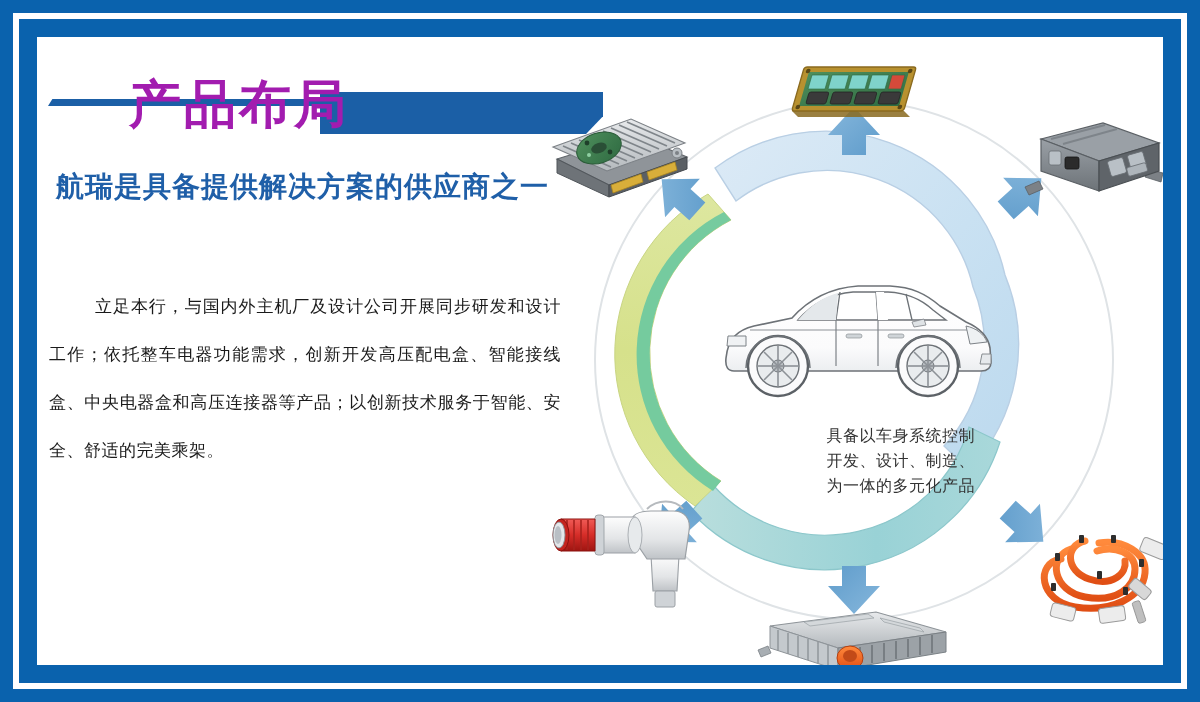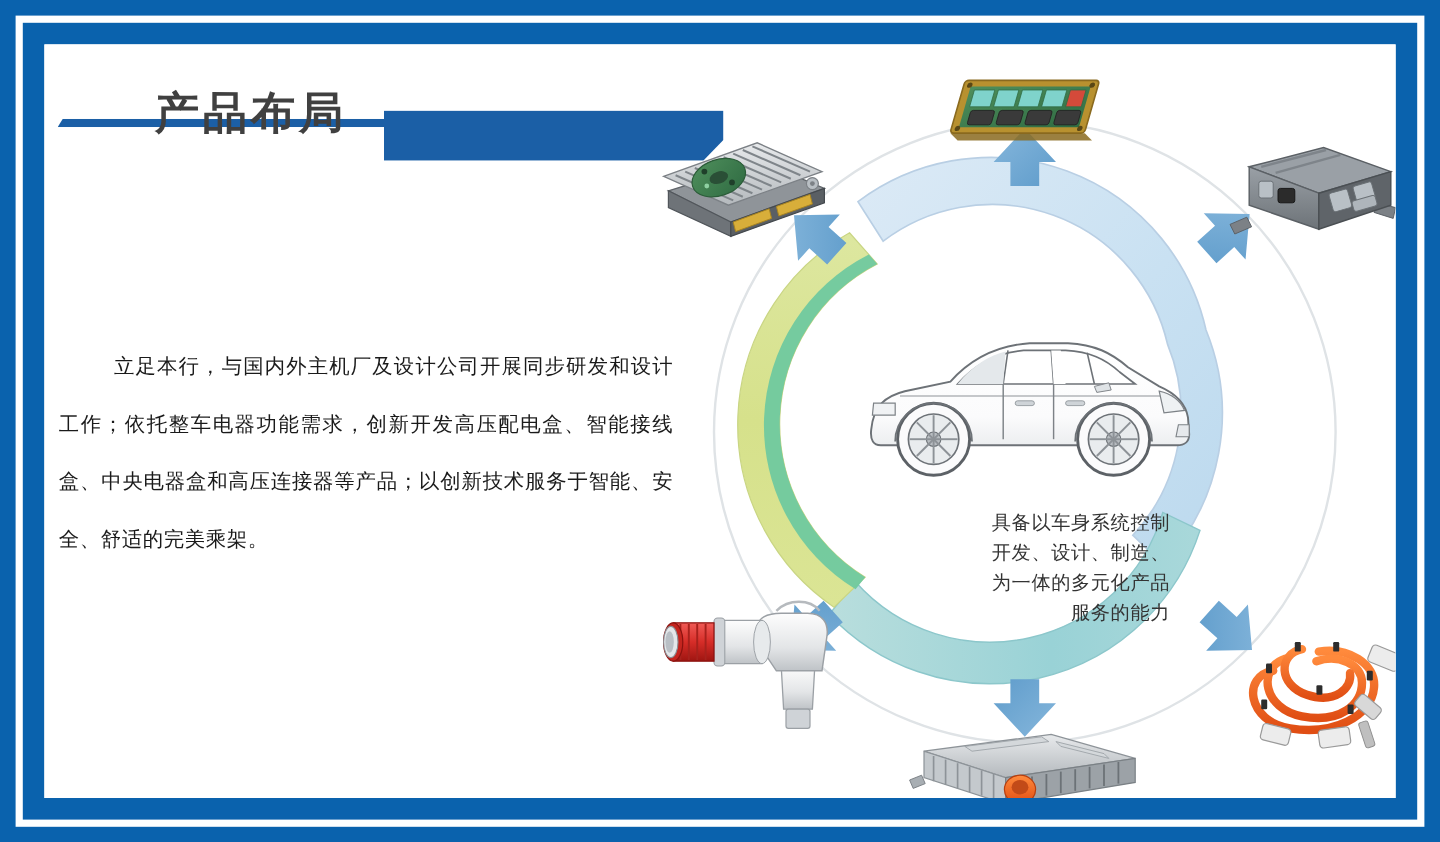--- a/index.html
+++ b/index.html
@@ -47,23 +47,23 @@
     left: 11px; top: 62px;
     width: 290px; height: 7px;
     background: #1b5fa6;
     clip-path: polygon(1.5% 0, 100% 0, 100% 100%, 0 100%);
   }
   .title-text {
     position: absolute;
     left: 92px; top: 33px;
     font-family: "DejaVu Sans", "Liberation Sans", sans-serif;
     font-weight: 700;
-    font-size: 37px;
+    font-size: 52px;
     letter-spacing: 3px;
-    color: #404040;
+    color: #a21caf;
     white-space: nowrap;
     z-index: 4;
   }
 
   
   .subtitle {
     position: absolute;
     left: 19px; top: 131px;
     font-family: "DejaVu Serif", "Liberation Serif", serif;
     font-weight: 700;
@@ -116,20 +116,21 @@
 
   <div class="frame-outer"></div>
   <div class="frame-inner"></div>
 
   <div class="canvas">
 
     <div class="title-rule"></div>
     <div class="title-banner"></div>
     <div class="title-text">产品布局</div>
 
+    <div class="subtitle">航瑞是具备提供解决方案的供应商之一</div>
 
     <p class="body-text">立足本行，与国内外主机厂及设计公司开展同步研发和设计工作；依托整车电器功能需求，创新开发高压配电盒、智能接线盒、中央电器盒和高压连接器等产品；以创新技术服务于智能、安全、舒适的完美乘架。</p>
 
     <div class="diagram">
 
       <svg width="618" height="608" viewBox="0 0 618 608" xmlns="http://www.w3.org/2000/svg">
         <defs>
           <linearGradient id="gBlue" x1="0" y1="0" x2="1" y2="1">
             <stop offset="0%" stop-color="#dceaf6"></stop>
             <stop offset="55%" stop-color="#c9e1f2"></stop>
@@ -484,19 +485,18 @@
           <circle cx="62" cy="-4" r="5" fill="#b9bfc4" stroke="#7c8186" stroke-width="1"></circle>
           <circle cx="62" cy="-4" r="2" fill="#7c8186"></circle>
         </g>
 
       </svg>
 
       <div class="center-caption">
         <div>具备以车身系统控制</div>
         <div>开发、设计、制造、</div>
         <div>为一体的多元化产品</div>
-        <div>服务的能力</div>
       </div>
 
     </div>
 
   </div>
 </div>
 
 </body></html>

